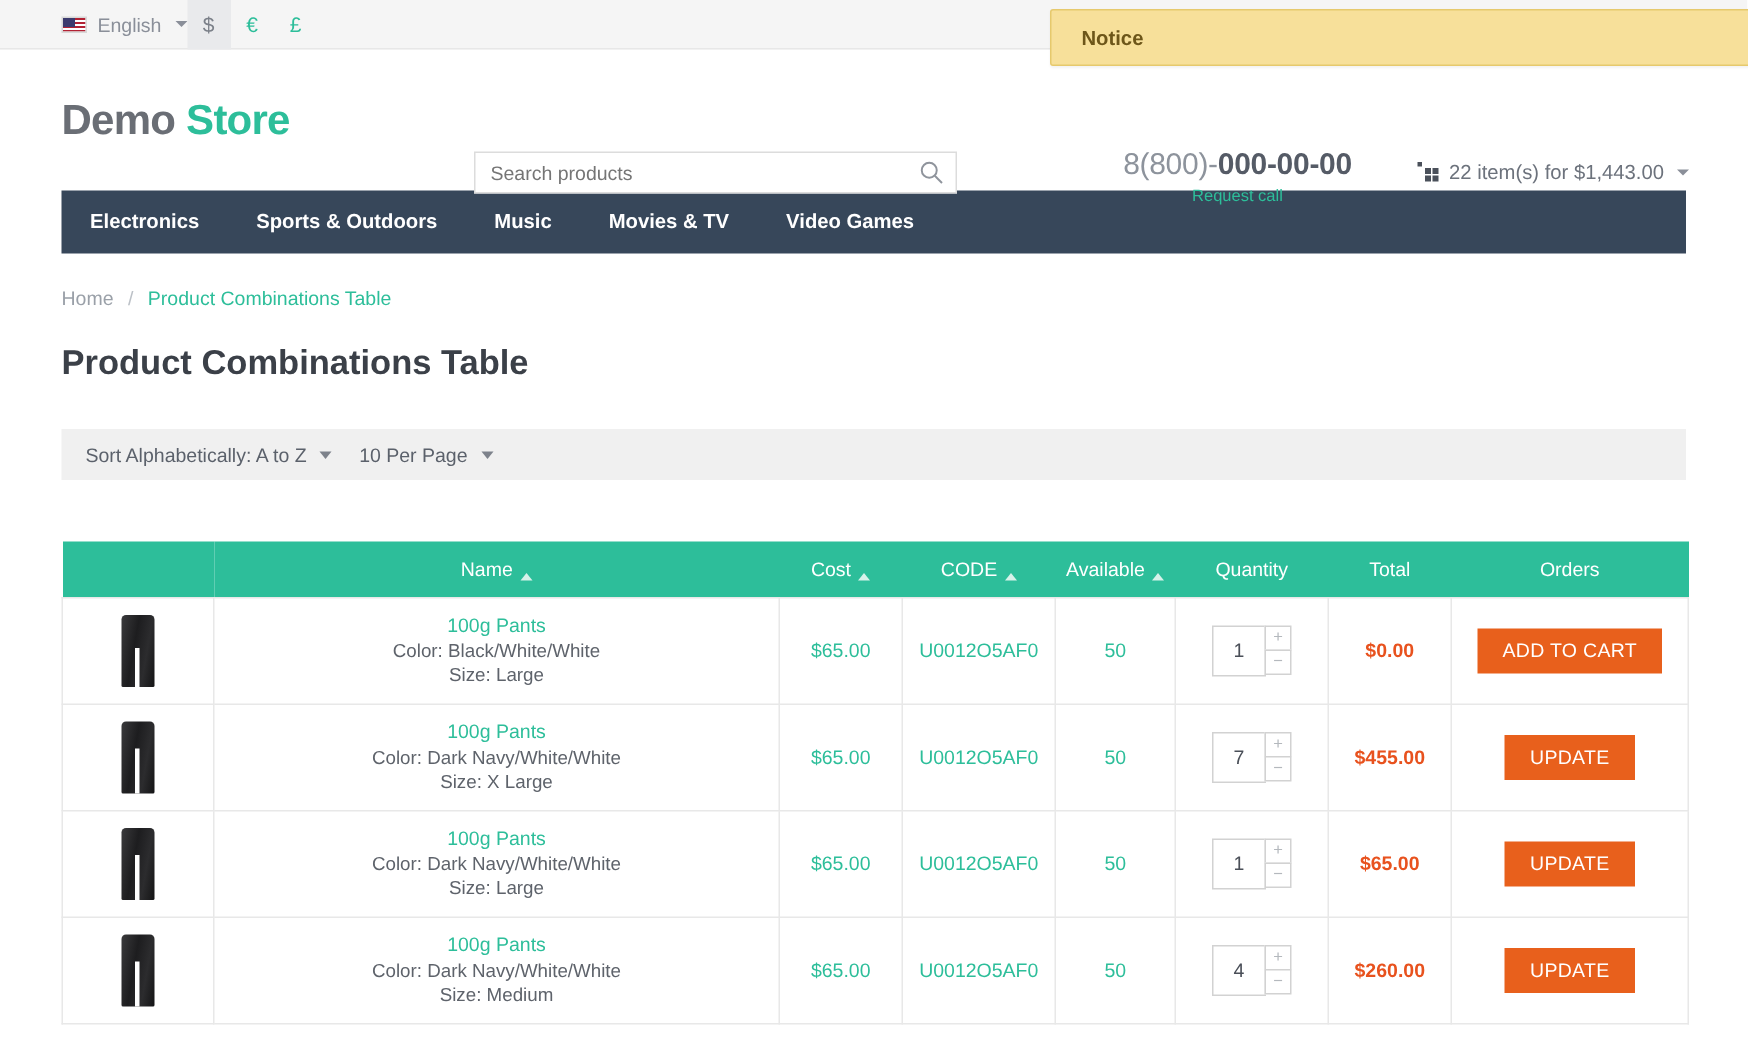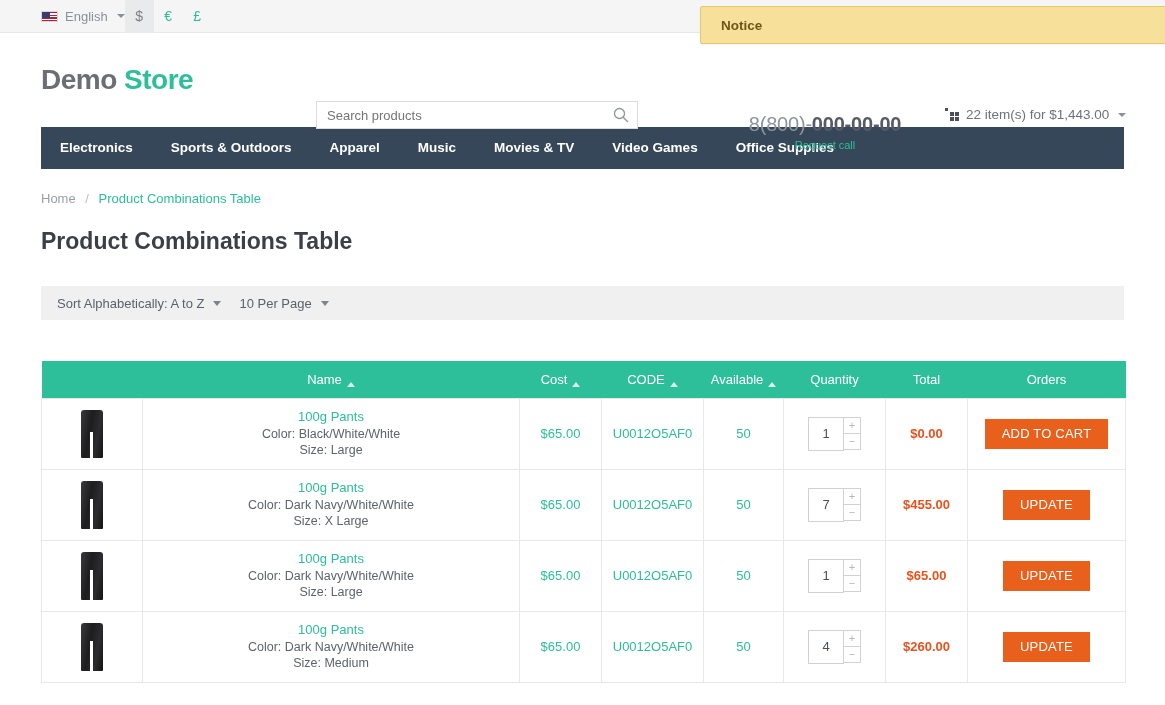--- a/index.html
+++ b/index.html
@@ -123,21 +123,21 @@
     outline: none; background: #fff;
   }
   .search-btn {
     position: absolute; right: 7px; top: 5px;
     width: 18px; height: 18px;
     border: none; background: none; cursor: pointer; padding: 0;
   }
   .mag { width: 16px; height: 16px; display: block; }
 
   .phone-block {
-    position: absolute; left: 735px; top: 80px;
+    position: absolute; left: 735px; top: 66px;
     width: 180px; text-align: center;
   }
   .phone {
     font-size: 20px; color: #8d939c; letter-spacing: -.2px;
   }
   .phone b { color: #555b66; font-weight: bold; }
   .request-call {
     font-size: 11px; color: #2dbe9a; margin-top: 3px; cursor: pointer;
   }
 
@@ -352,25 +352,23 @@
       <i style="left:10px;top:9px;width:4px;height:4px;"></i>
     </span>
     <span>22 item(s) for $1,443.00</span>
     <span class="caret-down"></span>
   </div>
 </div>
 
 <div class="nav">
   <a>Electronics</a>
   <a>Sports &amp; Outdoors</a>
-  <a>Apparel</a>
   <a>Music</a>
   <a>Movies &amp; TV</a>
   <a>Video Games</a>
-  <a>Office Supplies</a>
 </div>
 
 <div class="crumbs">
   <a class="home">Home</a>
   <span class="sep">/</span>
   <a>Product Combinations Table</a>
 </div>
 
 <div class="page-title">Product Combinations Table</div>
 

